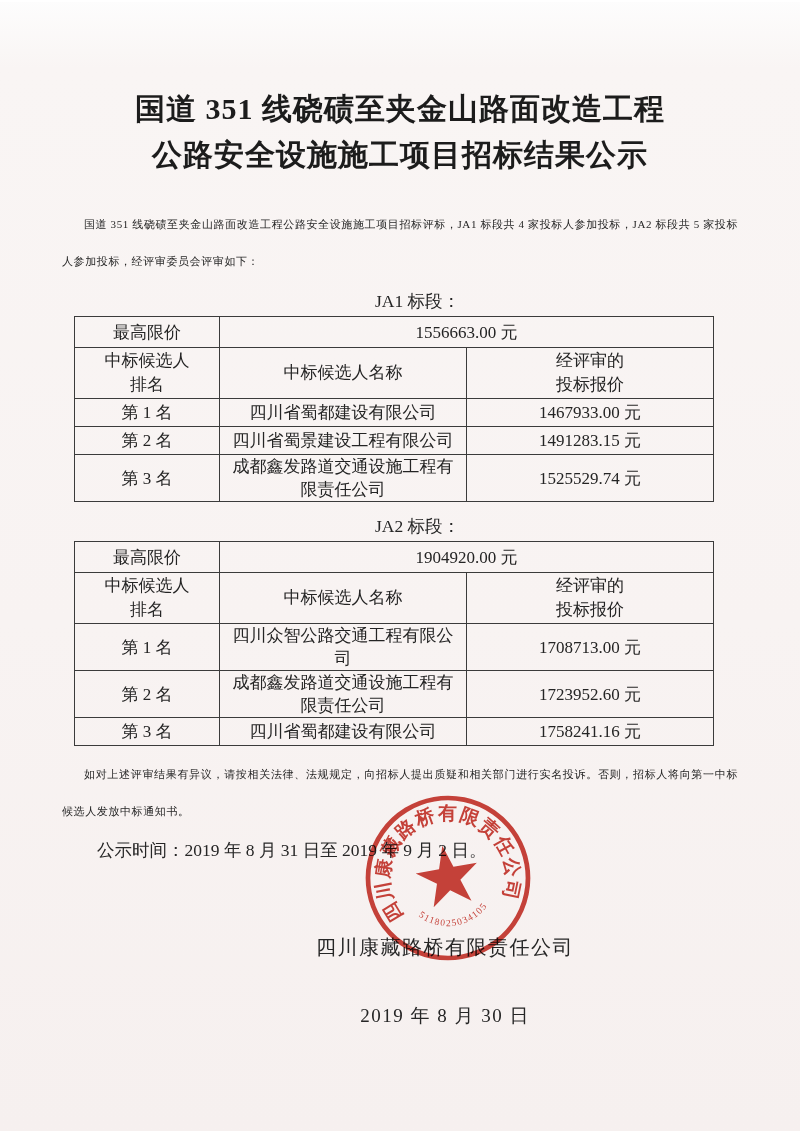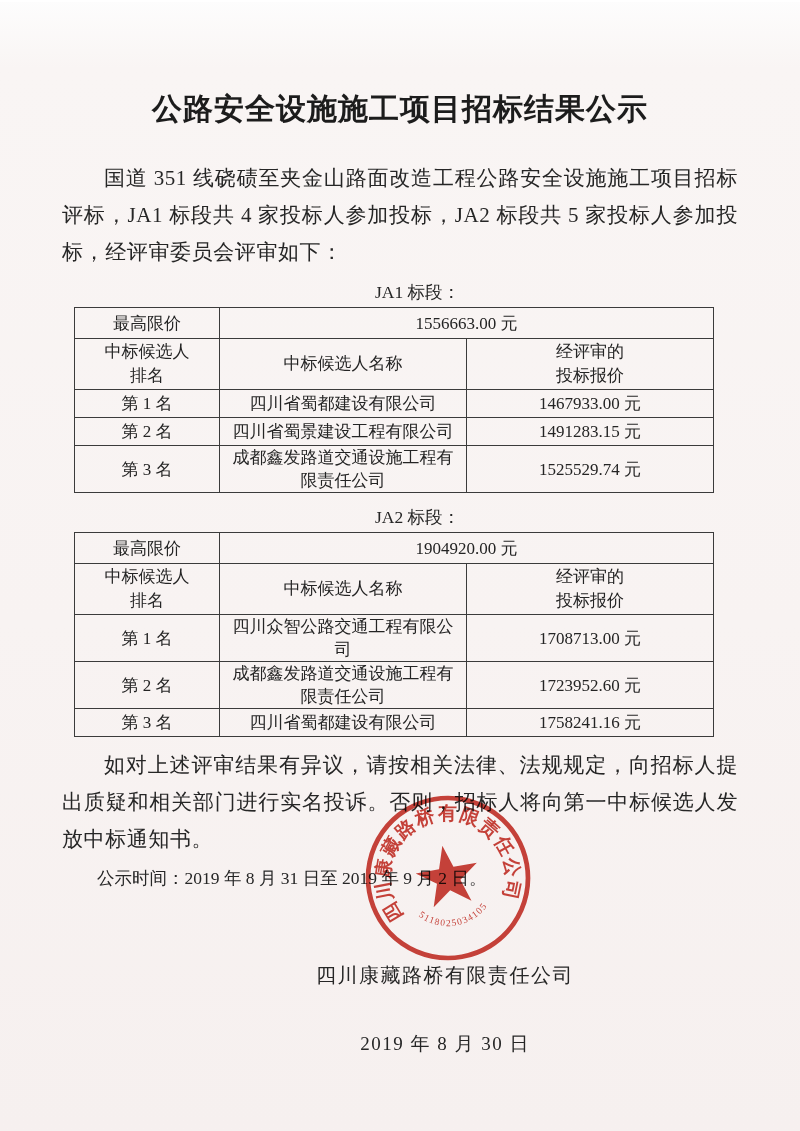--- a/index.html
+++ b/index.html
@@ -22,21 +22,21 @@
   .doc-title{
     text-align:center;
     font-size:30px;
     font-weight:bold;
     line-height:46px;
     color:#1c1c1c;
     letter-spacing:1px;
   }
   .para{
     margin:28px 0 0 0;
-    font-size:21px;
+    font-size:11px;
     line-height:37px;
     letter-spacing:.6px;
     text-align:justify;
     text-indent:2em;
   }
   .section-label{
     margin-top:8px;
     font-size:17.5px;
     line-height:26px;
     text-indent:2em;
@@ -95,20 +95,21 @@
   }
   .seal svg{width:100%;height:100%;}
 </style>
 </head>
 <body>
 
 <div class="paper">
   <div class="content">
 
     <div class="doc-title">
+      <div>国道 351 线硗碛至夹金山路面改造工程</div>
       <div>公路安全设施施工项目招标结果公示</div>
     </div>
 
     <p class="para">国道 351 线硗碛至夹金山路面改造工程公路安全设施施工项目招标评标，JA1 标段共 4 家投标人参加投标，JA2 标段共 5 家投标人参加投标，经评审委员会评审如下：</p>
 
     <div class="section-label">JA1 标段：</div>
     <table class="bid-table">
       <tbody>
         <tr class="row-max">
           <td class="col-rank">最高限价</td>

